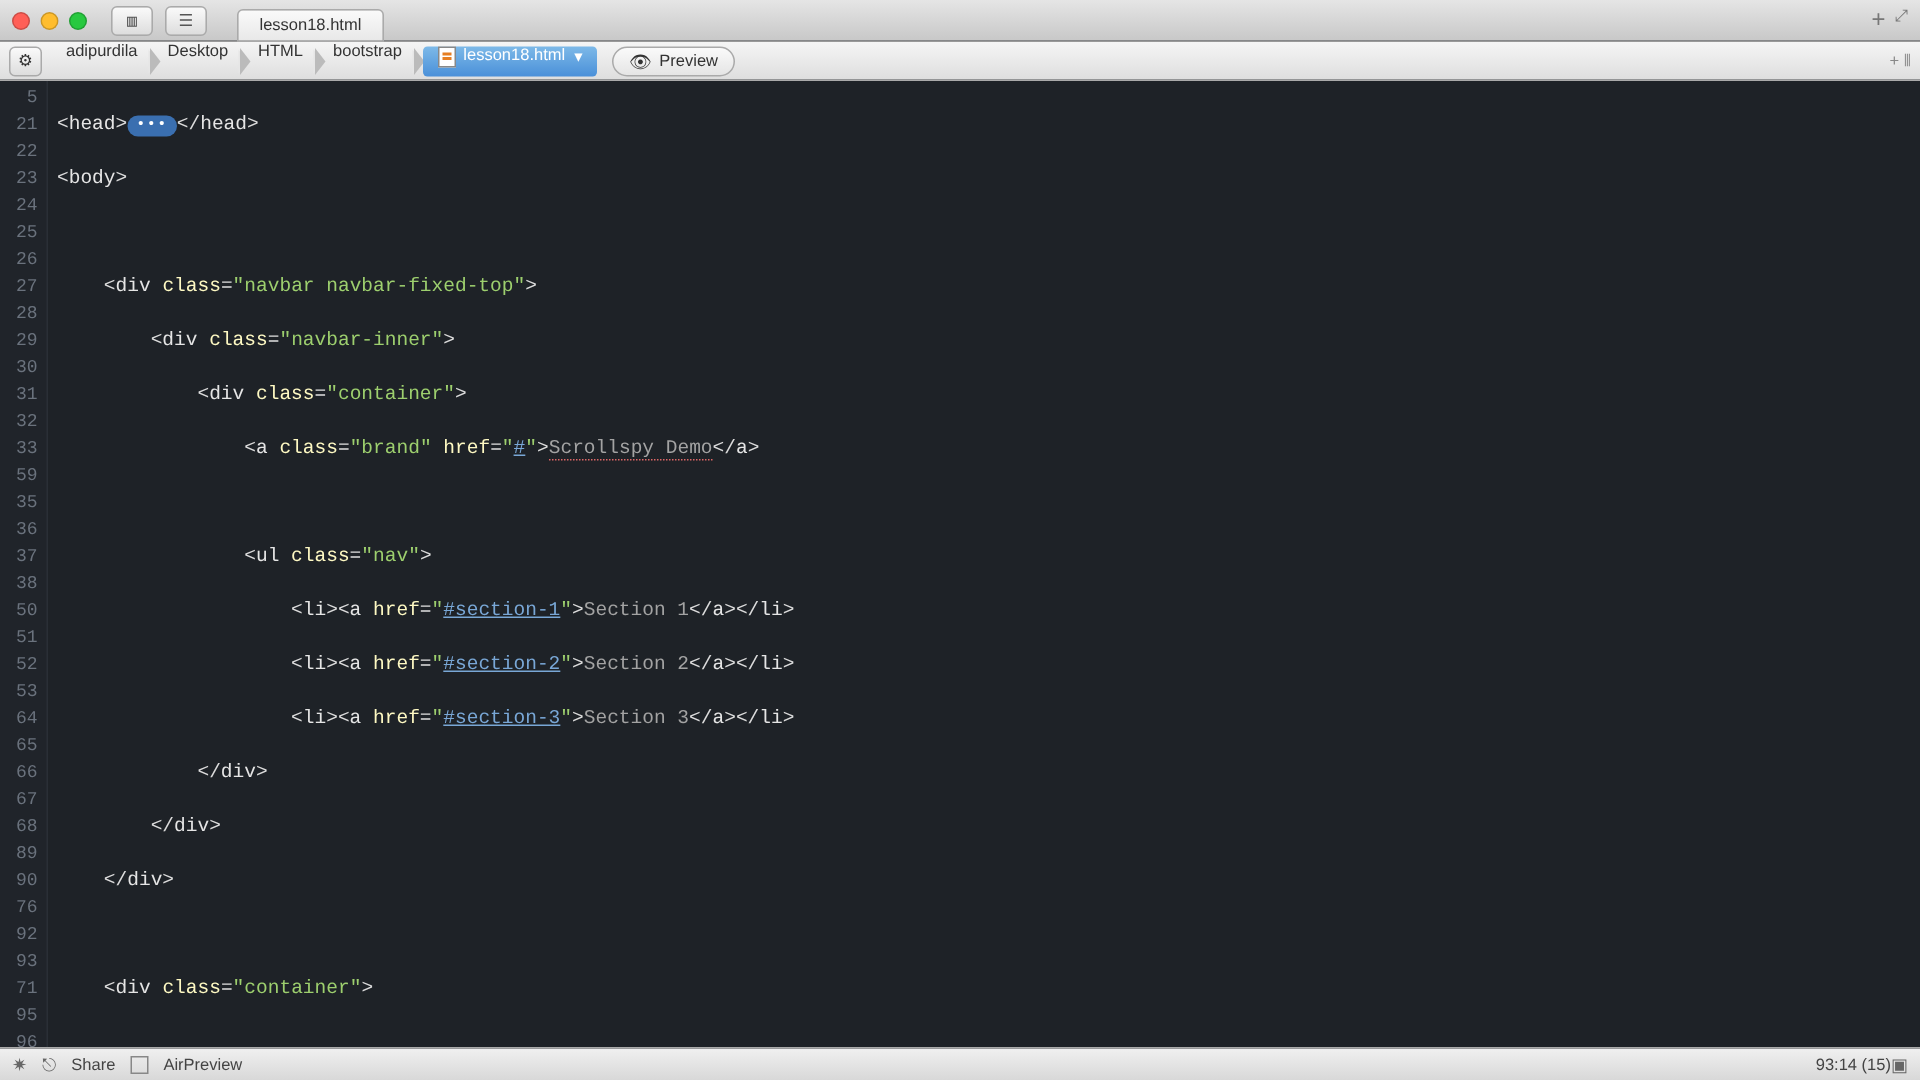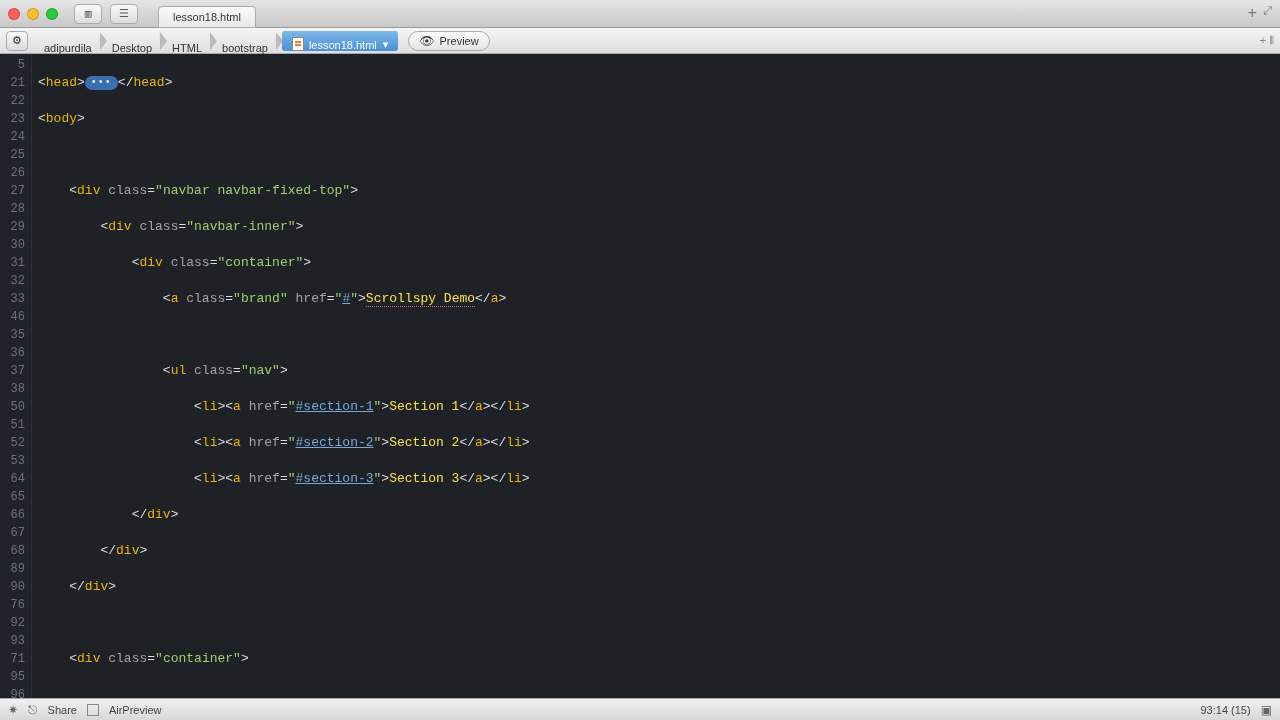--- a/index.html
+++ b/index.html
@@ -68,21 +68,21 @@
   color: #333;
 }
 .gear-btn {
   width: 22px; height: 20px;
   background: linear-gradient(#fafafa,#ddd);
   border: 1px solid #aaa; border-radius: 4px;
   display: flex; align-items: center; justify-content: center;
   margin-right: 6px;
 }
 .crumb {
-  display: inline-flex; align-items: flex-end;
+  display: inline-flex; align-items: flex-start;
   padding: 0 10px;
   height: 26px;
   position: relative;
 }
 .crumb::after {
   content: "";
   position: absolute;
   right: -5px; top: 4px;
   width: 0; height: 0;
   border-top: 9px solid transparent;
@@ -144,25 +144,25 @@
   padding-left: 6px;
   white-space: pre;
   line-height: 18px;
   font-size: 13px;
   position: relative;
 }
 .code .row { height: 18px; }
 
 
 .p  { color: #dcdcdc; }   
-.t  { color: #eab308; }   
-.a  { color: #a3a3a3; }   
+.t  { color: #e5e5e5; }   
+.a  { color: #fef9c3; }   
 .s  { color: #9dcf6e; }   
 .lnk{ color: #79a7d6; text-decoration: underline; }
-.tx { color: #fde047; }
+.tx { color: #a3a3a3; }
 .spell { border-bottom: 1px dotted #d66; }
 
 .fold {
   display: inline-flex;
   align-items: center;
   justify-content: center;
   background: #3a6fb0;
   color: #fff;
   height: 14px;
   border-radius: 8px;
@@ -178,21 +178,21 @@
   background: linear-gradient(#f0f0f0,#d8d8d8);
   border-top: 1px solid #aaa;
   display: flex; align-items: center;
   font-family: "Lucida Grande", sans-serif;
   font-size: 11px;
   color: #444;
   padding: 0 8px;
   gap: 10px;
 }
 .sb-icon { font-size: 12px; color: #666; }
-.sb-right { margin-left: auto; display:flex; gap:10px; align-items:center; }
+.sb-right { margin-left: auto; display:flex; align-items:center; }
 .sb-box { width: 12px; height: 12px; border: 1px solid #888; }
 </style>
 </head>
 <body>
 
 <div class="titlebar">
   <div class="traffic">
     <div class="tlight red"></div>
     <div class="tlight yellow"></div>
     <div class="tlight green"></div>
@@ -249,21 +249,21 @@
       <div>24</div>
       <div>25</div>
       <div>26</div>
       <div>27</div>
       <div>28</div>
       <div>29</div>
       <div>30</div>
       <div>31</div>
       <div>32</div>
       <div>33</div>
-      <div>46</div>
+      <div>59</div>
       <div>35</div>
       <div>36</div>
       <div>37</div>
       <div>38</div>
       <div>50</div>
       <div>51</div>
       <div>52</div>
       <div>53</div>
       <div>64</div>
       <div>65</div>

